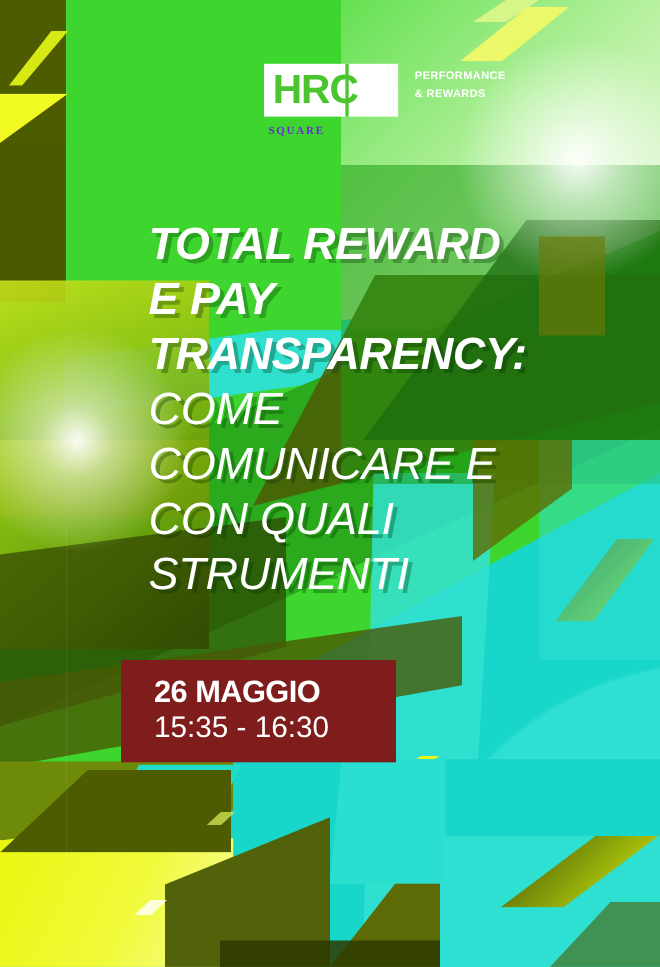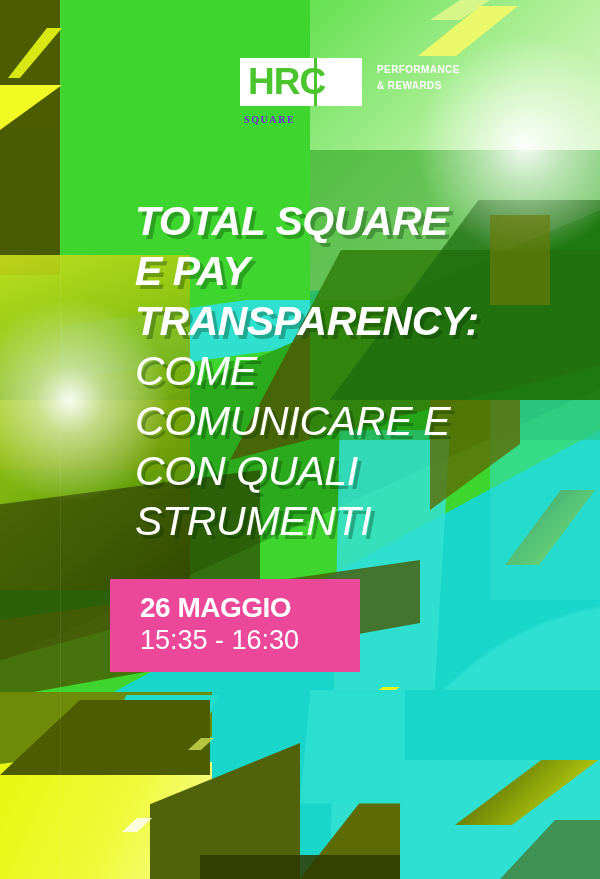--- a/index.html
+++ b/index.html
@@ -53,22 +53,22 @@
     display:block;font-weight:bold;font-size:41px;line-height:50px;
     letter-spacing:-0.5px;white-space:nowrap;
   }
   #headline .light{
     display:block;font-weight:normal;font-size:41px;line-height:50px;
     letter-spacing:-0.3px;white-space:nowrap;
   }
 
   
   #date-card{
-    position:absolute;left:110px;top:579px;width:250px;height:93px;
-    background:#ec4899;
+    position:absolute;left:110px;top:600px;width:250px;height:93px;
+    background:#7f1d1d;
   }
   #date-main{
     position:absolute;left:30px;top:13px;
     color:#fff;font-weight:bold;font-size:28px;letter-spacing:-0.5px;
   }
   #date-time{
     position:absolute;left:30px;top:46px;
     color:#fff;font-weight:normal;font-size:27px;letter-spacing:0px;
   }
 </style>
@@ -212,21 +212,21 @@
         <div class="divider"></div>
       </div>
       <div id="logo-square">SQUARE</div>
       <div id="logo-tag">
         <div>PERFORMANCE</div>
         <div>&amp; REWARDS</div>
       </div>
     </div>
 
     <div id="headline">
-      <span class="strong">TOTAL SQUARE</span>
+      <span class="strong">TOTAL REWARD</span>
       <span class="strong">E PAY</span>
       <span class="strong">TRANSPARENCY:</span>
       <span class="light">COME</span>
       <span class="light">COMUNICARE E</span>
       <span class="light">CON QUALI</span>
       <span class="light">STRUMENTI</span>
     </div>
 
     <div id="date-card">
       <div id="date-main">26 MAGGIO</div>

